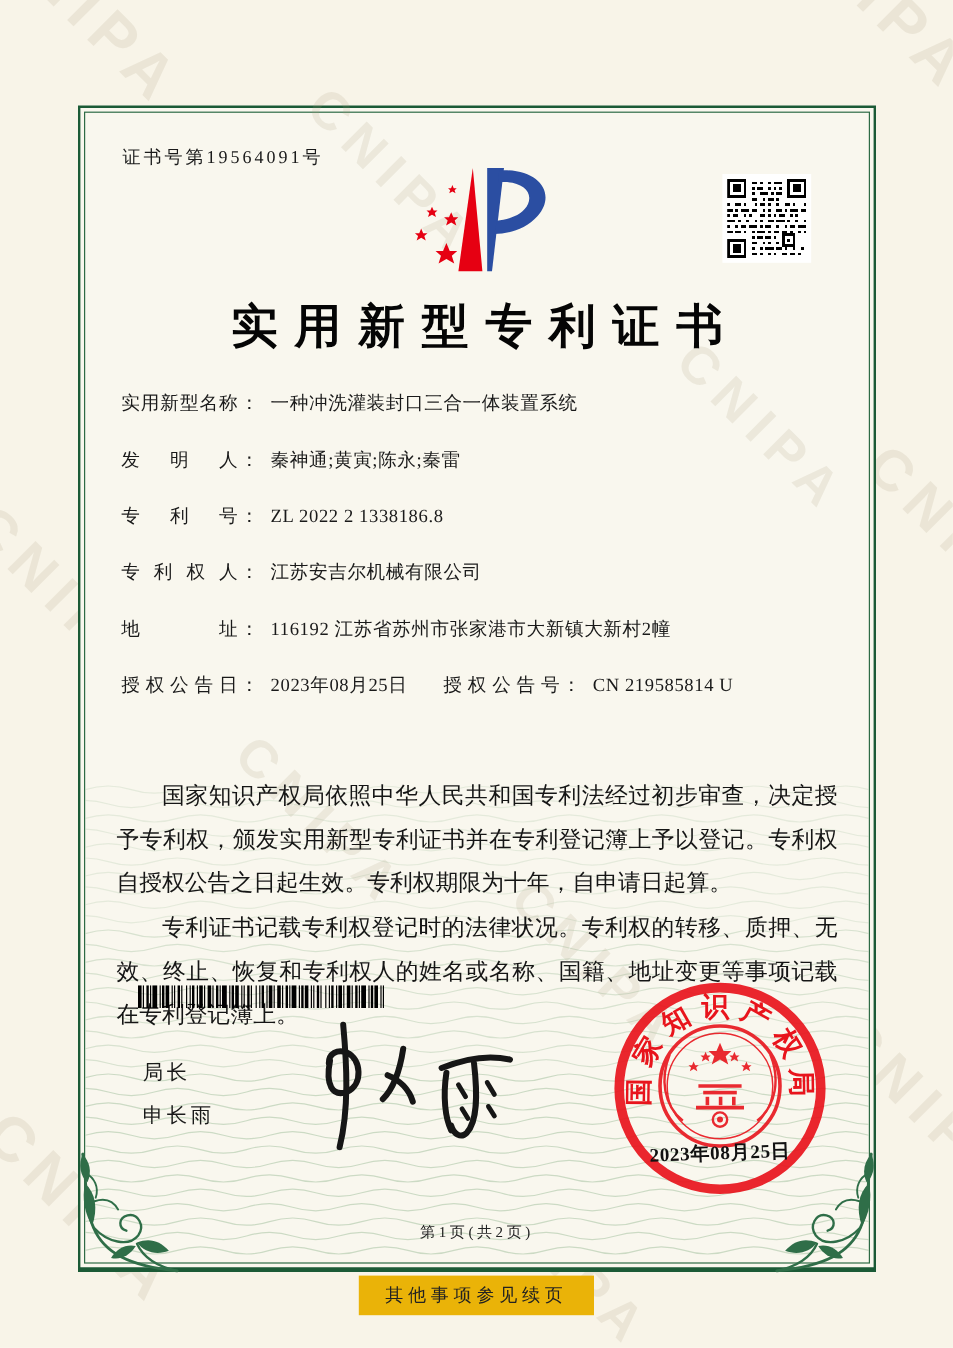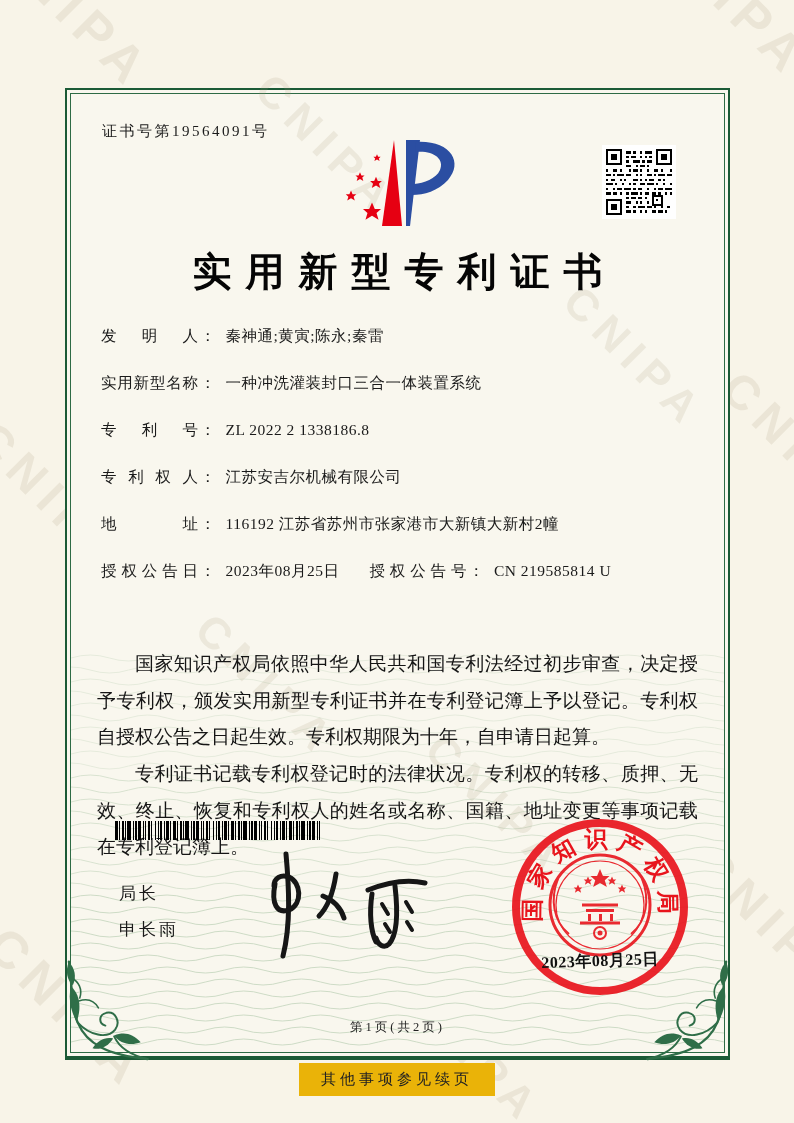--- a/index.html
+++ b/index.html
@@ -256,24 +256,24 @@
         <line x1="9" y1="23.5" x2="19" y2="23.5" stroke-dasharray="2 2 1 1 1 2"></line>
         <line x1="9" y1="25.5" x2="29" y2="25.5" stroke-dasharray="1 2 1 1 3 1 2 1 1 2"></line>
         <line x1="9" y1="27.5" x2="29" y2="27.5" stroke-dasharray="2 1 1 2 1 1 1 2 2 1"></line>
       </g>
     </svg>
 
     <h1 class="title">实用新型专利证书</h1>
 
     <div class="fields">
       <div class="frow">
+        <span class="flabel">实用新型名称</span><span class="fcolon">：</span><span class="fvalue">一种冲洗灌装封口三合一体装置系统</span>
+      </div>
+      <div class="frow">
         <span class="flabel">发明人</span><span class="fcolon">：</span><span class="fvalue">秦神通;黄寅;陈永;秦雷</span>
-      </div>
-      <div class="frow">
-        <span class="flabel">实用新型名称</span><span class="fcolon">：</span><span class="fvalue">一种冲洗灌装封口三合一体装置系统</span>
       </div>
       <div class="frow">
         <span class="flabel">专利号</span><span class="fcolon">：</span><span class="fvalue">ZL 2022 2 1338186.8</span>
       </div>
       <div class="frow">
         <span class="flabel">专利权人</span><span class="fcolon">：</span><span class="fvalue">江苏安吉尔机械有限公司</span>
       </div>
       <div class="frow">
         <span class="flabel">地址</span><span class="fcolon">：</span><span class="fvalue">116192 江苏省苏州市张家港市大新镇大新村2幢</span>
       </div>

